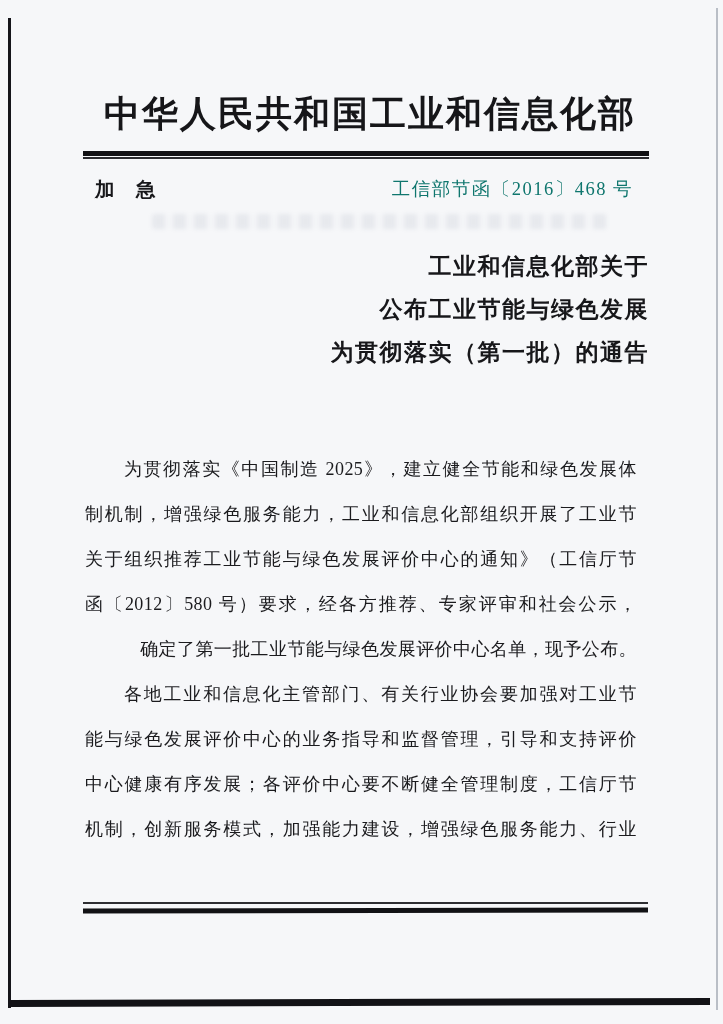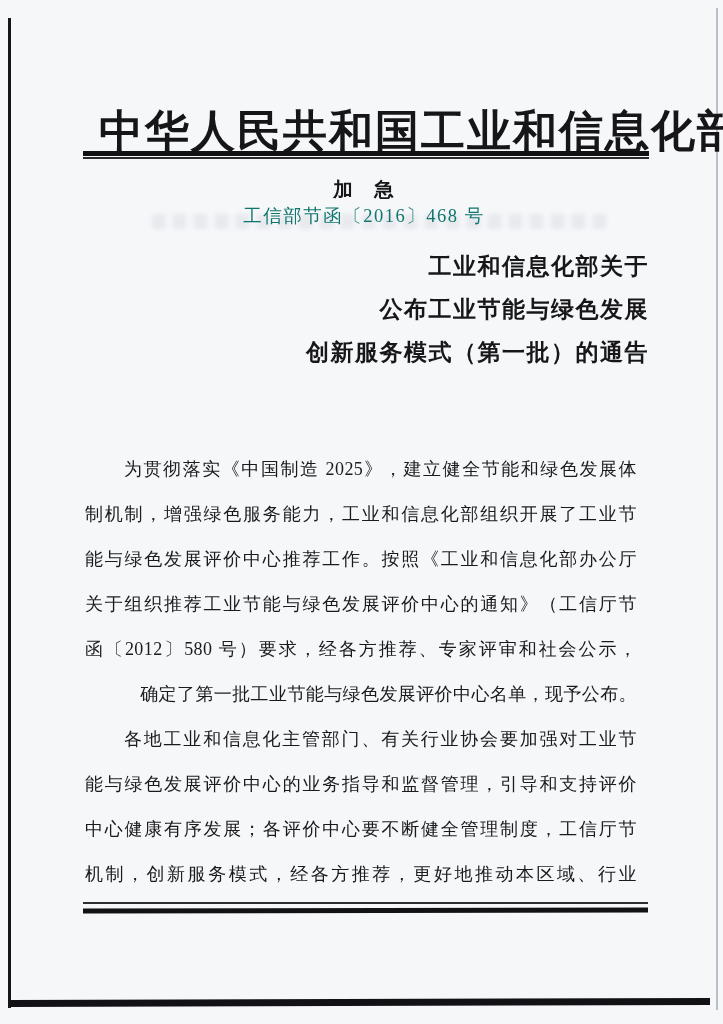--- a/index.html
+++ b/index.html
@@ -17,31 +17,31 @@
   .scan-bottom{position:absolute;left:10px;top:999px;width:700px;height:6.5px;background:#121216;transform:rotate(-0.18deg);}
   .scan-right{position:absolute;left:716px;top:8px;width:1.5px;height:1002px;background:#b9bec6;}
   .ghost-band{
     position:absolute;left:152px;top:214px;width:456px;height:15px;
     background:repeating-linear-gradient(90deg, rgba(110,120,145,0.20) 0 13px, rgba(110,120,145,0.02) 13px 21px);
     filter:blur(2.2px);opacity:.55;border-radius:2px;
   }
   .content{position:absolute;left:83px;top:0;width:566px;}
   
   .org-title{
-    position:absolute;top:86px;left:0;width:566px;margin:16px;
-    text-align:center;font-size:44px;font-weight:700;letter-spacing:2px;
+    position:absolute;top:86px;left:0;width:566px;margin:4px;
+    text-align:center;font-size:36px;font-weight:700;letter-spacing:2px;
     color:#161619;white-space:nowrap;
   }
   .header-rule{position:absolute;top:151px;left:0;width:566px;}
   .header-rule .rule-thick{height:4.5px;background:#121215;}
   .header-rule .rule-thin{height:1.5px;background:#2a2a2e;margin-top:1.5px;}
   .meta-row{
     position:absolute;top:176px;left:0;width:566px;
-    display:flex;justify-content:space-between;align-items:center;
-    box-sizing:border-box;padding:0 16px 0 12px;flex-direction:column;
+    display:flex;justify-content:space-between;align-items:flex-start;
+    box-sizing:border-box;padding:0 16px 0 12px;
   }
   .urgency{font-size:19.5px;font-weight:700;letter-spacing:1px;color:#17171a;}
   .doc-number{font-size:18.5px;letter-spacing:1.5px;color:#0f766e;}
   
   .notice-title{
     position:absolute;top:245px;left:0;width:566px;
     text-align:right;font-weight:700;font-size:23px;line-height:43px;
     letter-spacing:1.5px;color:#17171a;
   }
   
@@ -77,34 +77,33 @@
     </div>
 
     <div class="meta-row">
       <span class="urgency">加　急</span>
       <span class="doc-number">工信部节函〔2016〕468 号</span>
     </div>
 
     <div class="notice-title">
       <div class="title-line">工业和信息化部关于</div>
       <div class="title-line">公布工业节能与绿色发展</div>
-      <div class="title-line">创新服务模式（第一批）的通告</div>
+      <div class="title-line">为贯彻落实（第一批）的通告</div>
     </div>
 
     <div class="body-text">
       <div class="body-line fill indent">为贯彻落实《中国制造 2025》，建立健全节能和绿色发展体</div>
       <div class="body-line fill">制机制，增强绿色服务能力，工业和信息化部组织开展了工业节</div>
-      <div class="body-line fill">能与绿色发展评价中心推荐工作。按照《工业和信息化部办公厅</div>
       <div class="body-line fill">关于组织推荐工业节能与绿色发展评价中心的通知》（工信厅节</div>
       <div class="body-line fill">函〔2012〕580 号）要求，经各方推荐、专家评审和社会公示，</div>
       <div class="body-line">确定了第一批工业节能与绿色发展评价中心名单，现予公布。</div>
       <div class="body-line fill indent">各地工业和信息化主管部门、有关行业协会要加强对工业节</div>
       <div class="body-line fill">能与绿色发展评价中心的业务指导和监督管理，引导和支持评价</div>
       <div class="body-line fill">中心健康有序发展；各评价中心要不断健全管理制度，工信厅节</div>
-      <div class="body-line fill">机制，创新服务模式，经各方推荐，更好地推动本区域、行业</div>
+      <div class="body-line fill">机制，创新服务模式，加强能力建设，增强绿色服务能力、行业</div>
     </div>
 
     <div class="footer-rule">
       <div class="rule-thin"></div>
       <div class="rule-thick"></div>
     </div>
 
   </div>
 </div>
 

